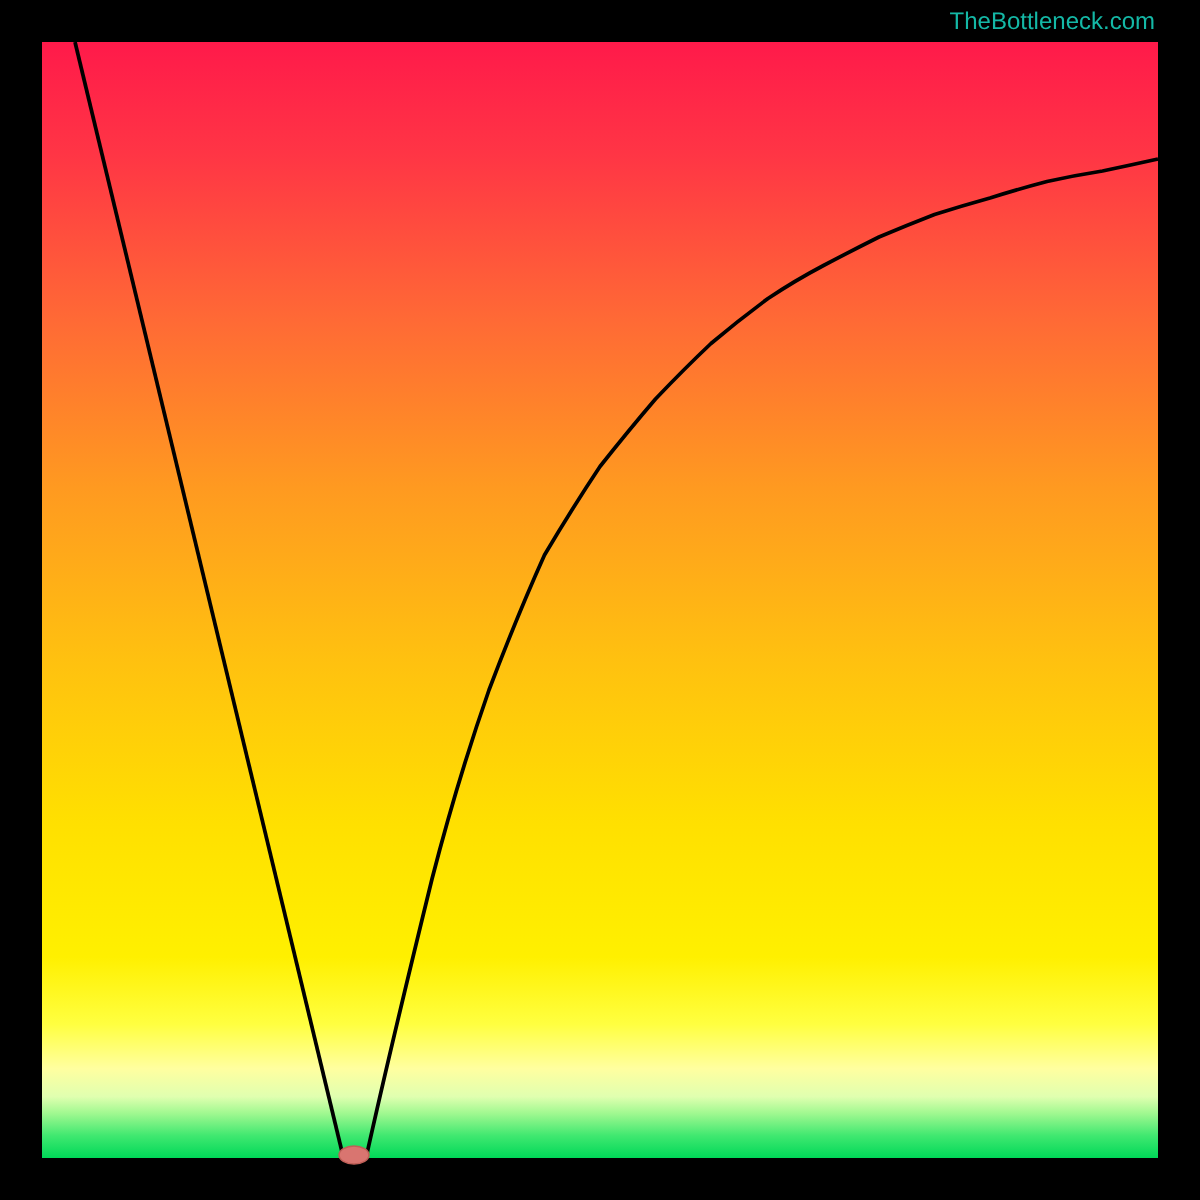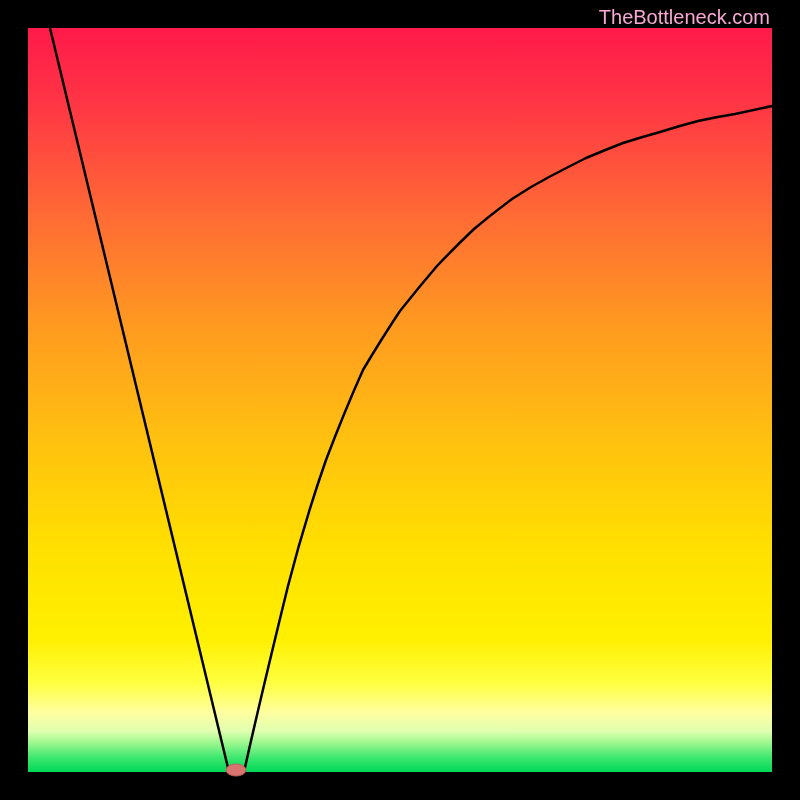--- a/index.html
+++ b/index.html
@@ -15,22 +15,22 @@
     position: absolute;
     top: 0;
     left: 0;
     width: 800px;
     height: 800px;
   }
   .attribution {
     position: absolute;
     top: 6px;
     right: 30px;
-    color: #f9a8d4;
-    font-size: 20px;
+    color: #14b8a6;
+    font-size: 16px;
     font-family: Arial, sans-serif;
     z-index: 10;
   }
 </style>
 </head>
 <body>
 
 <div class="chart-container">
   <svg width="800" height="800" viewBox="0 0 800 800">
 

